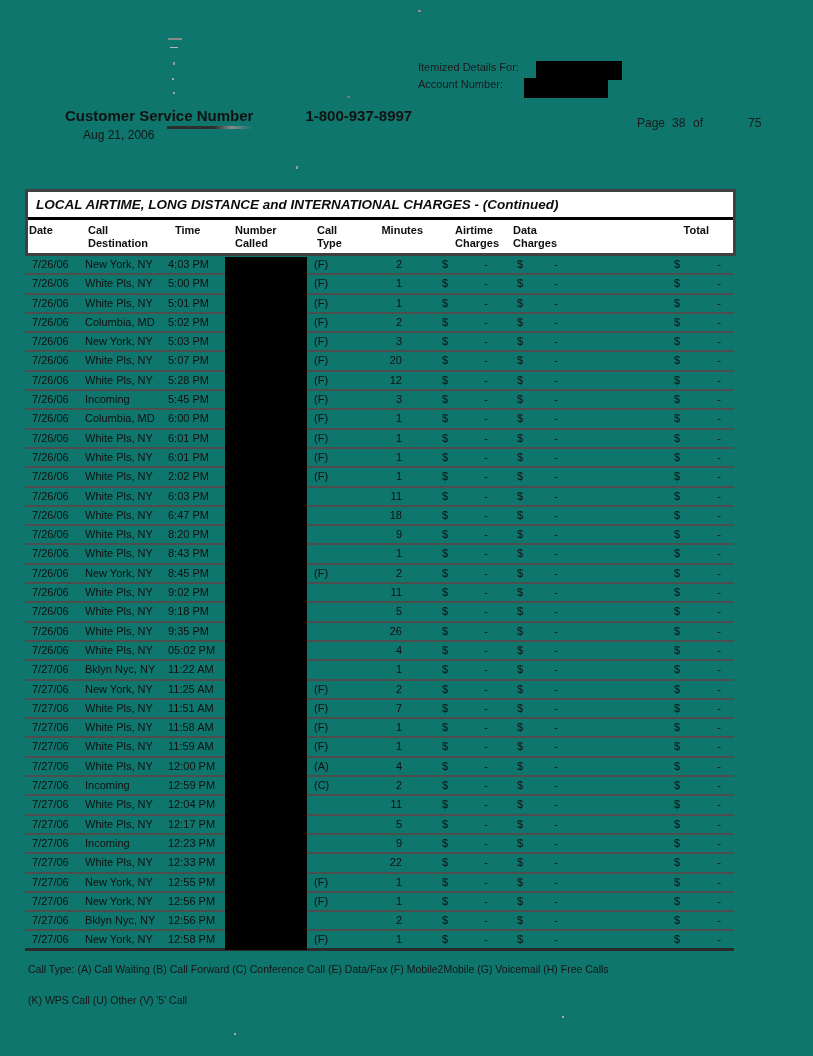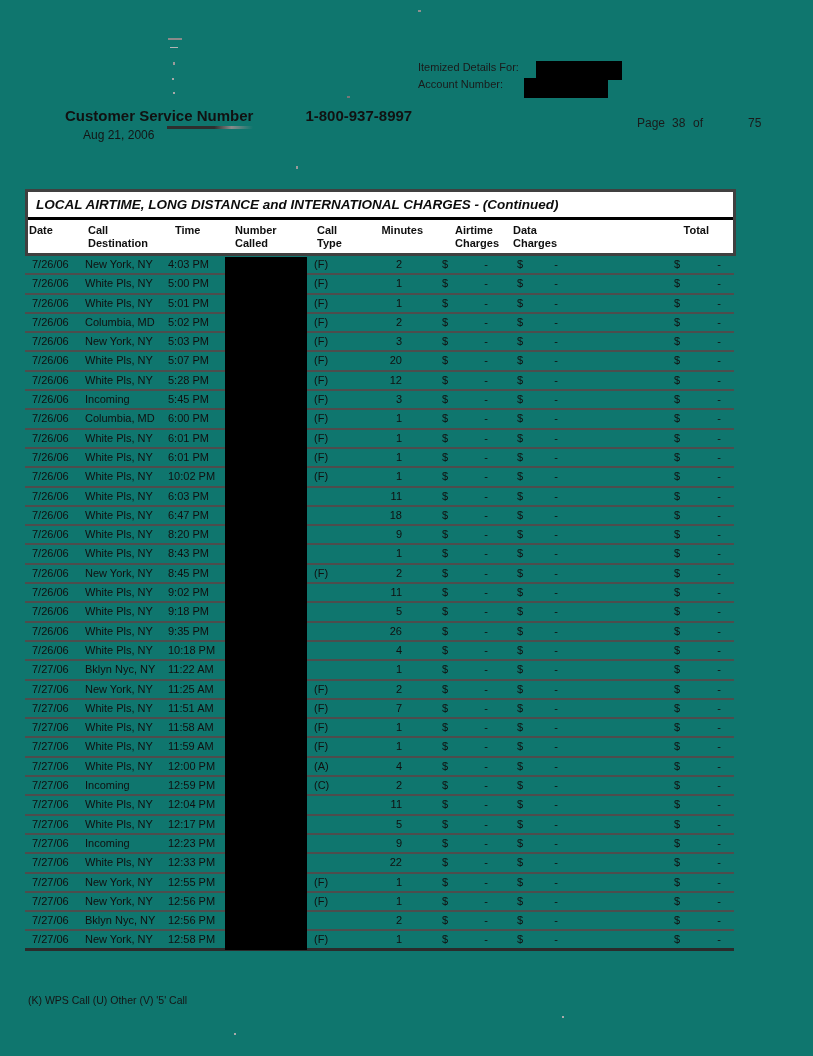--- a/index.html
+++ b/index.html
@@ -454,21 +454,21 @@
               <div class="money m-total">
                 <span>$</span>
                 <span>-</span>
               </div>
             </td>
   </tr>
 
   <tr>
     <td class="c-date">7/26/06</td>
     <td class="c-dest">White Pls, NY</td>
-    <td class="c-time">10:02 PM</td>
+    <td class="c-time">2:02 PM</td>
     <td></td>
     <td class="c-type">(F)</td>
     <td class="c-min">1</td>
     <td>
               <div class="money m-air">
                 <span>$</span>
                 <span>-</span>
               </div>
             </td>
     <td>
@@ -697,21 +697,21 @@
               <div class="money m-total">
                 <span>$</span>
                 <span>-</span>
               </div>
             </td>
   </tr>
 
   <tr>
     <td class="c-date">7/26/06</td>
     <td class="c-dest">White Pls, NY</td>
-    <td class="c-time">10:18 PM</td>
+    <td class="c-time">05:02 PM</td>
     <td></td>
     <td class="c-type"></td>
     <td class="c-min">4</td>
     <td>
               <div class="money m-air">
                 <span>$</span>
                 <span>-</span>
               </div>
             </td>
     <td>
@@ -1131,15 +1131,16 @@
                 <span>-</span>
               </div>
             </td>
   </tr>
 </tbody>
     </table>
   </div>
 
   <div class="redact-strip"></div>
 
+  <div class="abs footnote" style="left:28px;top:963px;">Call Type: (A) Call Waiting (B) Call Forward (C) Conference Call (E) Data/Fax (F) Mobile2Mobile (G) Voicemail (H) Free Calls</div>
   <div class="abs footnote" style="left:28px;top:994px;">(K) WPS Call (U) Other (V) '5' Call</div>
 
 </div>
 
 </body></html>

